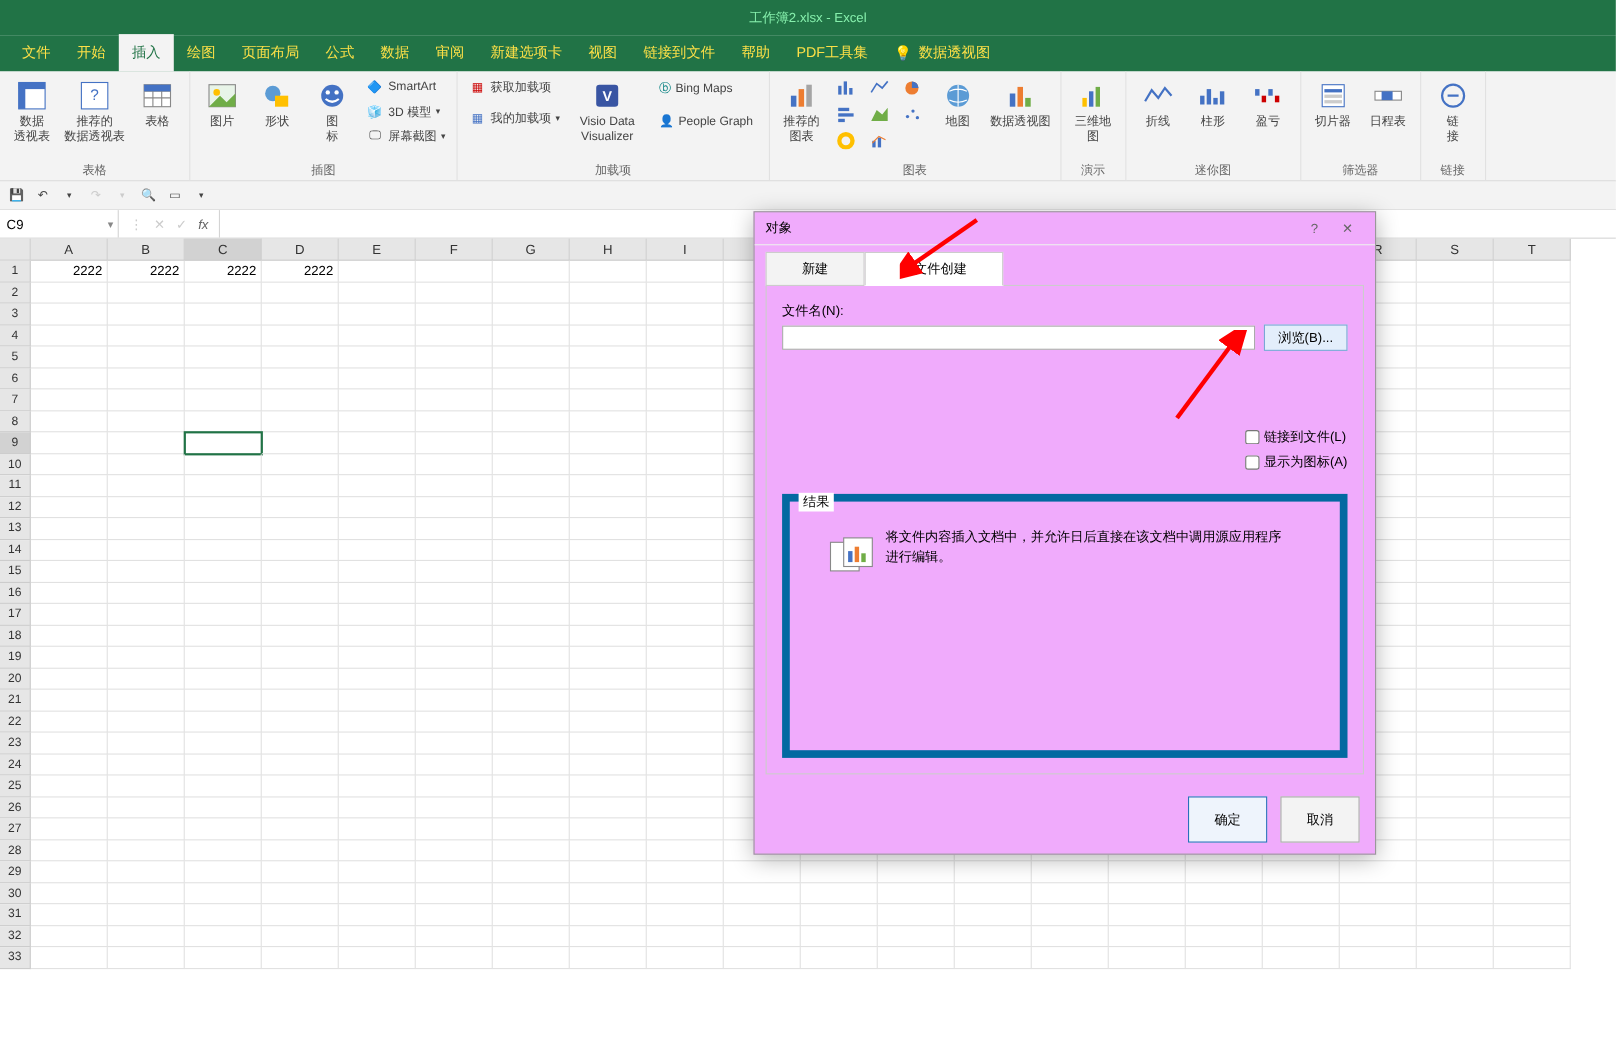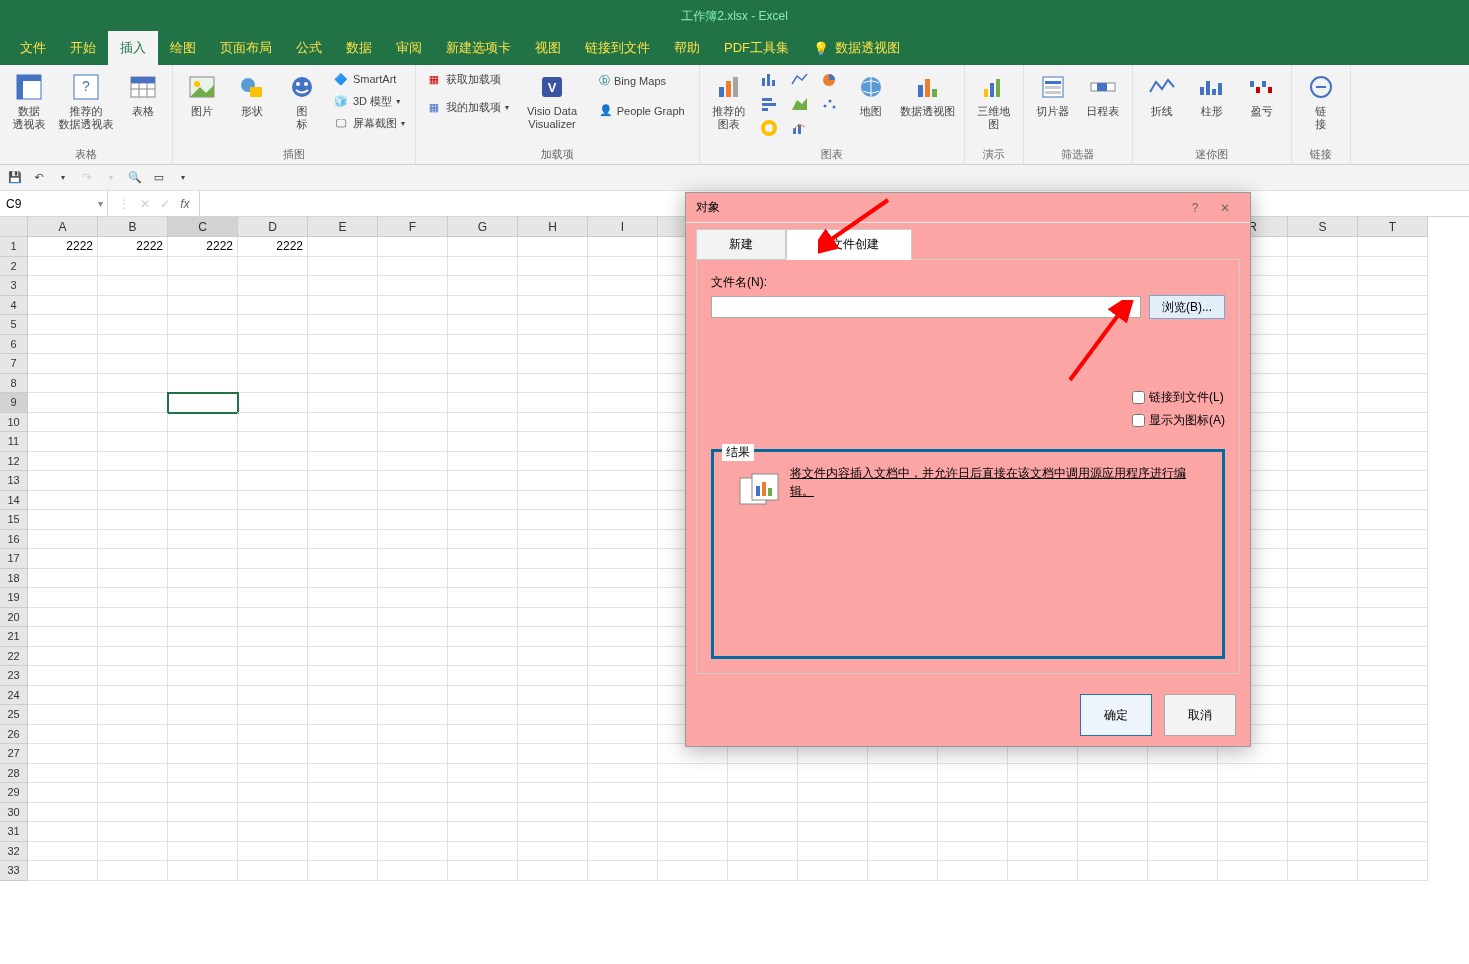--- a/index.html
+++ b/index.html
@@ -46,35 +46,35 @@
 .corner { width: 28px; background: #e6e6e6; border-right:1px solid #ccc; border-bottom:1px solid #ccc;}
 .ch { width: 70px; background: #e6e6e6; border-right: 1px solid #ccc; border-bottom: 1px solid #ccc; font-size: 12px; color: #333; text-align: center; line-height: 20px; }
 .rows { display: flex; flex-direction: column; }
 .row { display: flex; height: 19.5px; }
 .rh { width: 28px; background: #e6e6e6; border-right: 1px solid #ccc; border-bottom: 1px solid #ccc; font-size: 11px; color: #333; text-align: center; line-height: 19px; }
 .cell { width: 70px; border-right: 1px solid #e1e1e1; border-bottom: 1px solid #e1e1e1; font-size: 12px; padding: 0 4px; text-align: right; line-height: 19px; position:relative;}
 .cell.sel { outline: 2px solid #217346; outline-offset:-1px;}
 .rh.sel, .ch.sel { background:#d2d2d2; }
 
 
-.dialog { position: absolute; left: 685px; top: 192px; width: 566px; background: #fca5a5; border: 1px solid #999; box-shadow: 0 4px 20px rgba(0,0,0,0.3); }
+.dialog { position: absolute; left: 685px; top: 192px; width: 566px; background: #f0abfc; border: 1px solid #999; box-shadow: 0 4px 20px rgba(0,0,0,0.3); }
 .dlg-title { height: 30px; display: flex; align-items: center; padding: 0 10px; font-size: 12px; border-bottom: 1px solid #eee; }
 .dlg-title .spacer { flex: 1; }
 .dlg-title .btn { width: 30px; text-align: center; cursor: pointer; color: #666; }
 .dlg-tabs { display: flex; padding: 0px 10px 0 10px; margin-top:6px;}
 .dlg-tab { padding: 6px 32px; font-size: 12px; border: 1px solid #ccc; background: #f3f3f3; cursor: pointer; margin-bottom:-1px; }
 .dlg-tab.active { background: #fff; border-bottom: 1px solid #fff; }
 .dlg-body { border: 1px solid #ccc; margin: 0 10px 10px 10px; padding: 14px; font-size: 12px; }
 .fld-row { display:flex; align-items:center; gap:8px; margin-bottom:10px;}
 .fld-label { font-size:12px; }
 .txt-input { flex:1; height:22px; border:1px solid #aaa; padding:0 4px; font-size:12px; }
 .browse-btn { height:24px; padding:0 12px; border:1px solid #7aa7d6; background:#e3eefb; font-size:12px; cursor:pointer;}
 .chk-col { margin-left: 20px; display:flex; flex-direction:column; gap:6px; margin-top:60px;}
 .chk { display:flex; align-items:center; gap:4px; font-size:12px;}
-.result-box { border:3px solid #0369a1; margin-top:20px; padding:12px; position:relative;text-decoration:underline;}
+.result-box { border:7px solid #0369a1; margin-top:20px; padding:23px; position:relative;}
 .result-box .legend { position:absolute; top:-8px; left:8px; background:#fff; padding:0 4px; font-size:12px;}
 .result-inner { display:flex; gap:8px; align-items:flex-start; min-height:180px;}
 .result-icon { width:44px; height:36px; margin-left:12px; margin-top:8px;}
 .result-text { flex:1; font-size:12px; line-height:1.5; padding-right:20px;}
 .dlg-footer { display:flex; justify-content:flex-end; gap:12px; padding:10px 14px;}
 .dlg-footer button { width:72px; height:42px; font-size:12px; border:1px solid #aaa; background:#f3f3f3; cursor:pointer;}
 .dlg-footer button.primary { border:1px solid #2a6fbb; background:#eef4fc;}
 
 
 .arrow { position:absolute; pointer-events:none;}
@@ -343,76 +343,76 @@
 图</div>
       </div>
     </div>
     <div class="group-label">演示</div>
   </div>
 
   <div class="group">
     <div class="group-content">
       <div class="big-btn">
         <div class="ico">
+            <svg width="28" height="20">
+              <polyline points="2,15 8,5 14,12 20,3 26,10" stroke="#4472c4" fill="none" stroke-width="2"></polyline>
+            </svg>
+          </div>
+        <div class="lbl">折线</div>
+      </div>
+      <div class="big-btn">
+        <div class="ico">
+            <svg width="28" height="20">
+              <rect x="2" y="10" width="4" height="8" fill="#4472c4"></rect>
+              <rect x="8" y="4" width="4" height="14" fill="#4472c4"></rect>
+              <rect x="14" y="12" width="4" height="6" fill="#4472c4"></rect>
+              <rect x="20" y="6" width="4" height="12" fill="#4472c4"></rect>
+            </svg>
+          </div>
+        <div class="lbl">柱形</div>
+      </div>
+      <div class="big-btn">
+        <div class="ico">
+            <svg width="28" height="20">
+              <rect x="2" y="4" width="4" height="6" fill="#4472c4"></rect>
+              <rect x="8" y="10" width="4" height="6" fill="#c00"></rect>
+              <rect x="14" y="4" width="4" height="6" fill="#4472c4"></rect>
+              <rect x="20" y="10" width="4" height="6" fill="#c00"></rect>
+            </svg>
+          </div>
+        <div class="lbl">盈亏</div>
+      </div>
+    </div>
+    <div class="group-label">迷你图</div>
+  </div>
+
+  <div class="group">
+    <div class="group-content">
+      <div class="big-btn">
+        <div class="ico">
             <svg width="28" height="28">
               <rect x="4" y="4" width="20" height="20" fill="#fff" stroke="#4472c4"></rect>
               <rect x="6" y="8" width="16" height="3" fill="#4472c4"></rect>
               <rect x="6" y="13" width="16" height="3" fill="#ccc"></rect>
               <rect x="6" y="18" width="16" height="3" fill="#ccc"></rect>
             </svg>
           </div>
         <div class="lbl">切片器</div>
       </div>
       <div class="big-btn">
         <div class="ico">
             <svg width="28" height="28">
               <rect x="2" y="10" width="24" height="8" fill="#fff" stroke="#888"></rect>
               <rect x="8" y="10" width="10" height="8" fill="#4472c4"></rect>
             </svg>
           </div>
         <div class="lbl">日程表</div>
       </div>
     </div>
     <div class="group-label">筛选器</div>
-  </div>
-
-  <div class="group">
-    <div class="group-content">
-      <div class="big-btn">
-        <div class="ico">
-            <svg width="28" height="20">
-              <polyline points="2,15 8,5 14,12 20,3 26,10" stroke="#4472c4" fill="none" stroke-width="2"></polyline>
-            </svg>
-          </div>
-        <div class="lbl">折线</div>
-      </div>
-      <div class="big-btn">
-        <div class="ico">
-            <svg width="28" height="20">
-              <rect x="2" y="10" width="4" height="8" fill="#4472c4"></rect>
-              <rect x="8" y="4" width="4" height="14" fill="#4472c4"></rect>
-              <rect x="14" y="12" width="4" height="6" fill="#4472c4"></rect>
-              <rect x="20" y="6" width="4" height="12" fill="#4472c4"></rect>
-            </svg>
-          </div>
-        <div class="lbl">柱形</div>
-      </div>
-      <div class="big-btn">
-        <div class="ico">
-            <svg width="28" height="20">
-              <rect x="2" y="4" width="4" height="6" fill="#4472c4"></rect>
-              <rect x="8" y="10" width="4" height="6" fill="#c00"></rect>
-              <rect x="14" y="4" width="4" height="6" fill="#4472c4"></rect>
-              <rect x="20" y="10" width="4" height="6" fill="#c00"></rect>
-            </svg>
-          </div>
-        <div class="lbl">盈亏</div>
-      </div>
-    </div>
-    <div class="group-label">迷你图</div>
   </div>
 
   <div class="group">
     <div class="group-content">
       <div class="big-btn">
         <div class="ico">
             <svg width="28" height="28">
               <circle cx="14" cy="14" r="10" fill="none" stroke="#4472c4" stroke-width="2"></circle>
               <path d="M9 14 L19 14" stroke="#4472c4" stroke-width="2"></path>
             </svg>

